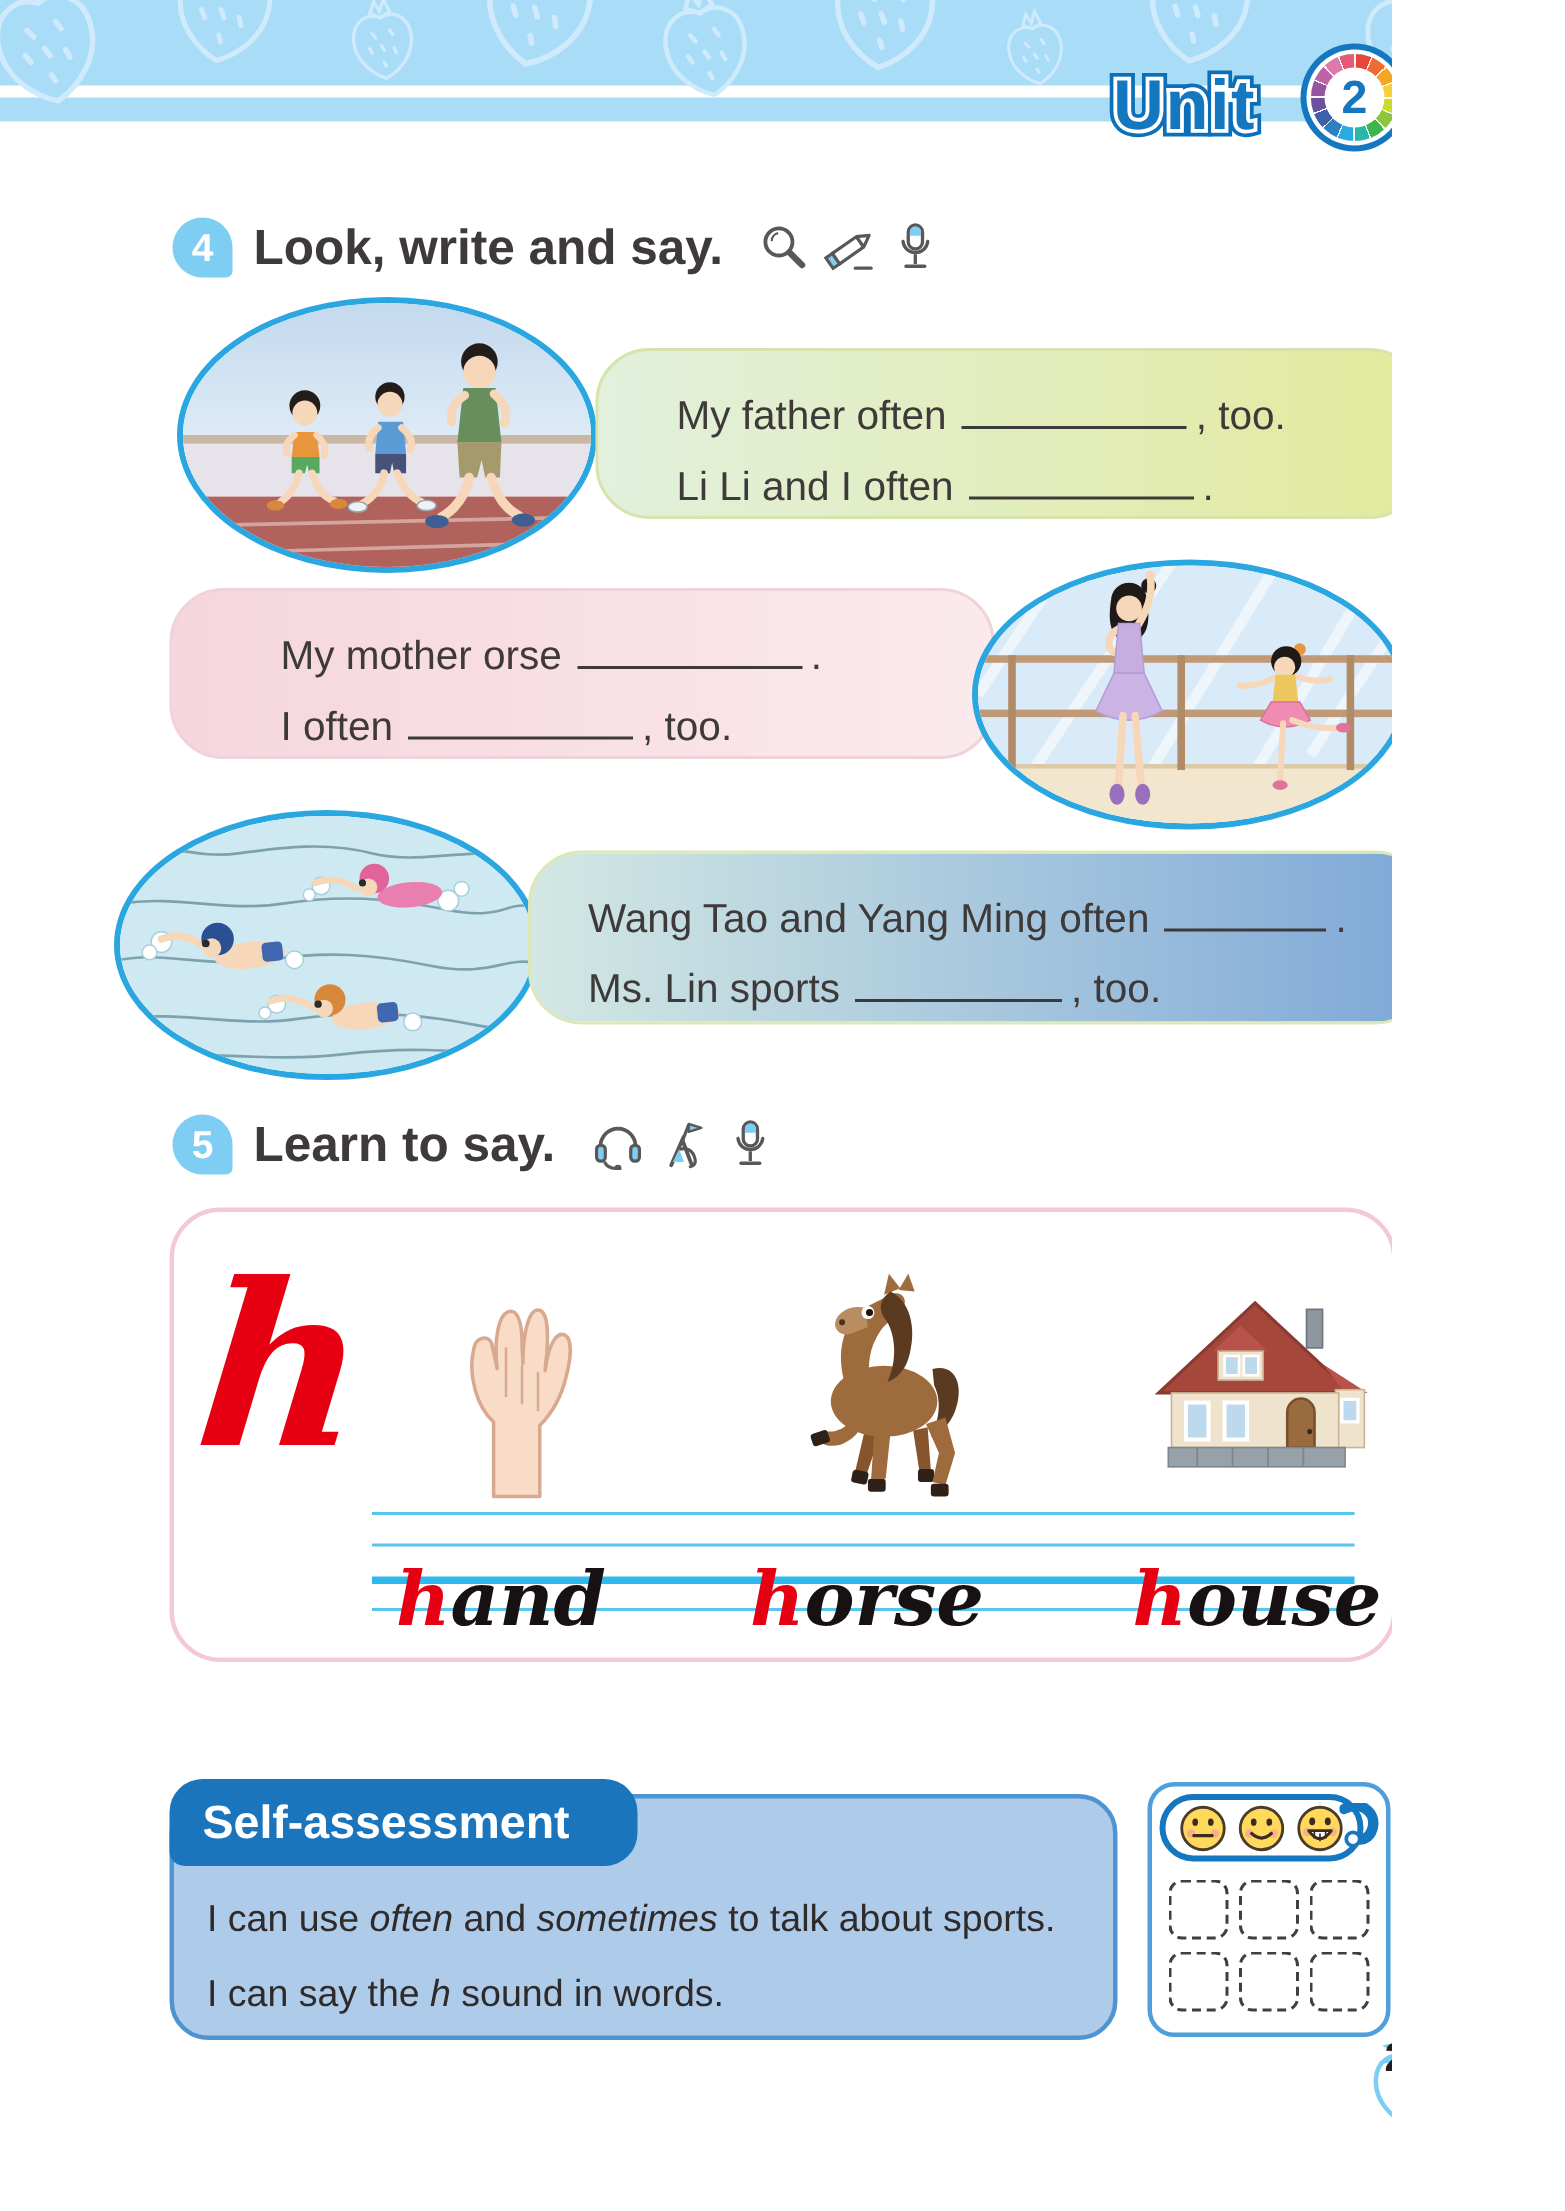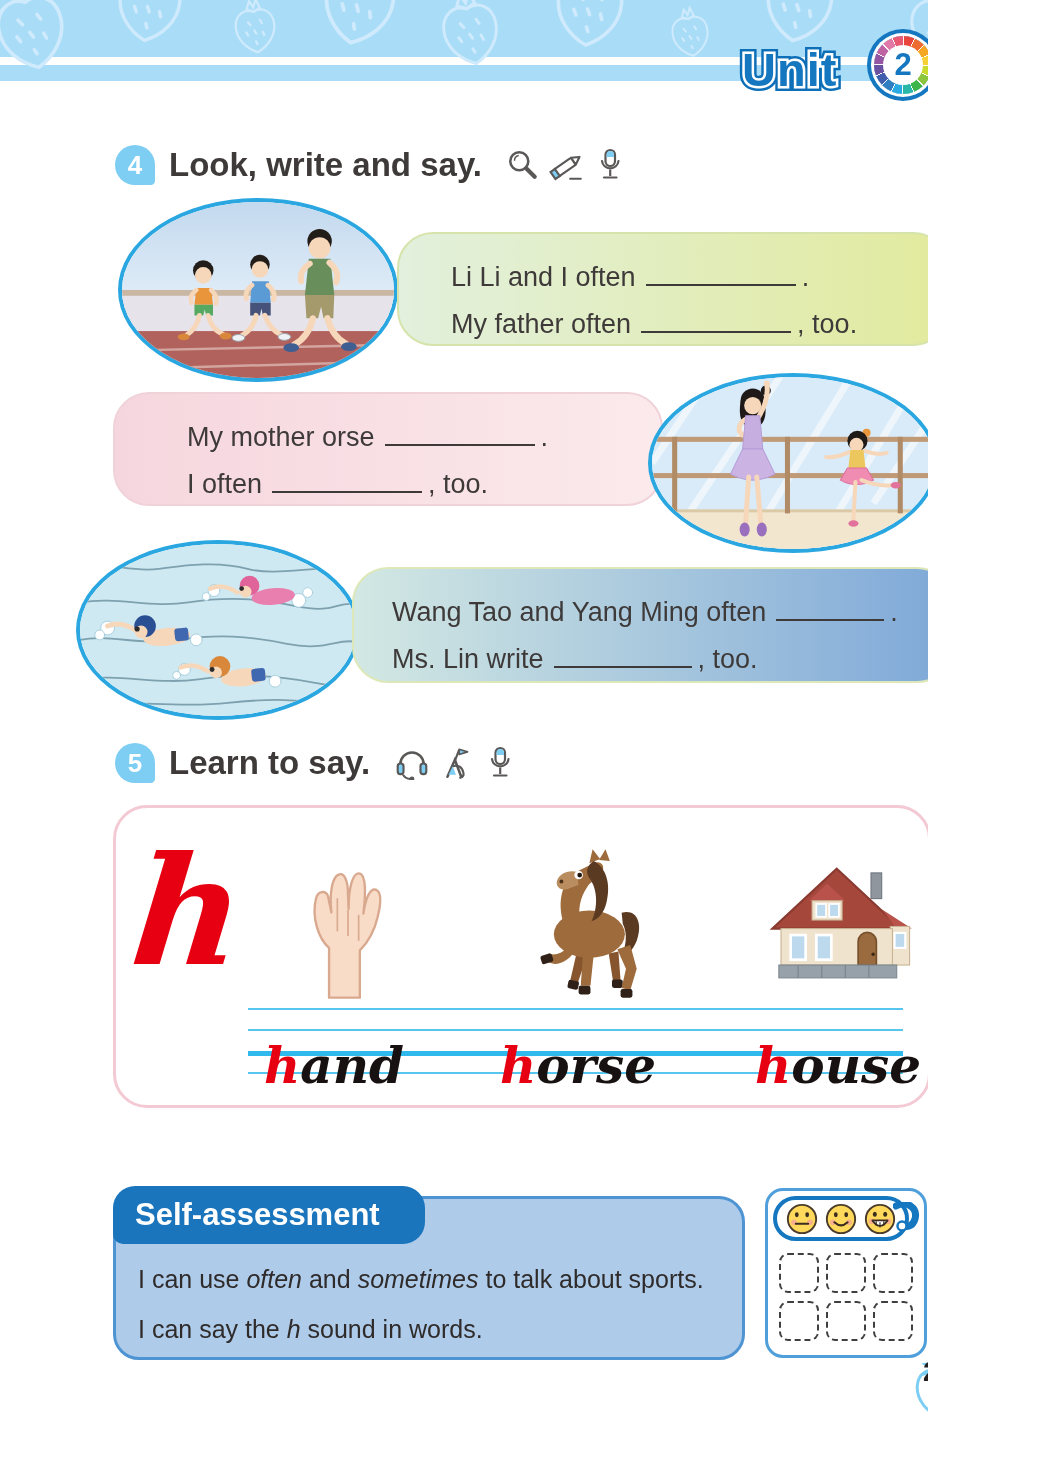--- a/index.html
+++ b/index.html
@@ -233,22 +233,22 @@
         <path d="M213,62 q11,9 7,20" stroke="#f6d7ba" stroke-width="6" fill="none"></path>
         <path d="M188,95 h30 l-1,24 h-10 l-2.5,-12 l-3,12 h-12 z" fill="#a59a6b"></path>
         <path d="M196,119 C193,133 186,141 177,146" stroke="#f6d7ba" stroke-width="6.5" fill="none"></path>
         <path d="M211,119 C215,133 222,141 230,145" stroke="#f6d7ba" stroke-width="6.5" fill="none"></path>
         <ellipse cx="174" cy="149" rx="8" ry="4.5" fill="#3f5f93"></ellipse>
         <ellipse cx="233" cy="148" rx="8" ry="4.5" fill="#3f5f93"></ellipse>
       </g>
     </svg>
   </div>
   <div class="bubble bubble-green" style="left:397px;top:232px;width:552px;height:114px;padding-left:52px;">
+    <p><span>My father often</span><span class="blank w150"></span><span>, too.</span></p>
     <p><span>Li Li and I often</span><span class="blank w150"></span><span>.</span></p>
-    <p><span>My father often</span><span class="blank w150"></span><span>, too.</span></p>
   </div>
 
   <div class="bubble bubble-pink" style="left:113px;top:392px;width:550px;height:114px;padding-left:72px;">
     <p><span>My mother orse</span><span class="blank w150"></span><span>.</span></p>
     <p><span>I often</span><span class="blank w150"></span><span>, too.</span></p>
   </div>
   <div class="oval" style="left:648px;top:373px;width:282px;height:172px;">
     <svg viewBox="0 0 280 180" preserveAspectRatio="xMidYMid slice">
       <rect width="280" height="180" fill="#d9ebf9"></rect>
       <g stroke="#ffffff" stroke-opacity="0.55" stroke-width="7">
@@ -347,21 +347,21 @@
         <ellipse cx="166" cy="138" rx="23" ry="9" fill="#f6d7ba" transform="rotate(-6 166 138)"></ellipse>
         <rect x="174" y="129" width="14" height="13" rx="3" fill="#3f68b0" transform="rotate(-6 181 135)"></rect>
         <circle cx="142" cy="127" r="10.5" fill="#d9883b"></circle>
         <circle cx="138" cy="133" r="6" fill="#f6d7ba"></circle>
         <circle cx="134" cy="130" r="2.5" fill="#2b2b2b"></circle>
       </g>
     </svg>
   </div>
   <div class="bubble bubble-blue" style="left:352px;top:567px;width:601px;height:116px;padding-left:38px;">
     <p><span>Wang Tao and Yang Ming often</span><span class="blank w108"></span><span>.</span></p>
-    <p><span>Ms. Lin write</span><span class="blank w138"></span><span>, too.</span></p>
+    <p><span>Ms. Lin sports</span><span class="blank w138"></span><span>, too.</span></p>
   </div>
 
   <div class="sec-head" style="left:115px;top:743px;">
     <span class="num-badge">5</span>
     <h2 class="sec-title">Learn to say.</h2>
     <span class="head-icons">
       <svg width="36" height="34" viewBox="0 0 34 32">
         <path d="M6,20 v-3 a11,11 0 0 1 22,0 v3" fill="none" stroke="#5a5757" stroke-width="2.4"></path>
         <rect x="3.5" y="16.5" width="5.5" height="10" rx="2.5" fill="#7ecdf2" stroke="#5a5757" stroke-width="2"></rect>
         <rect x="25" y="16.5" width="5.5" height="10" rx="2.5" fill="#7ecdf2" stroke="#5a5757" stroke-width="2"></rect>

